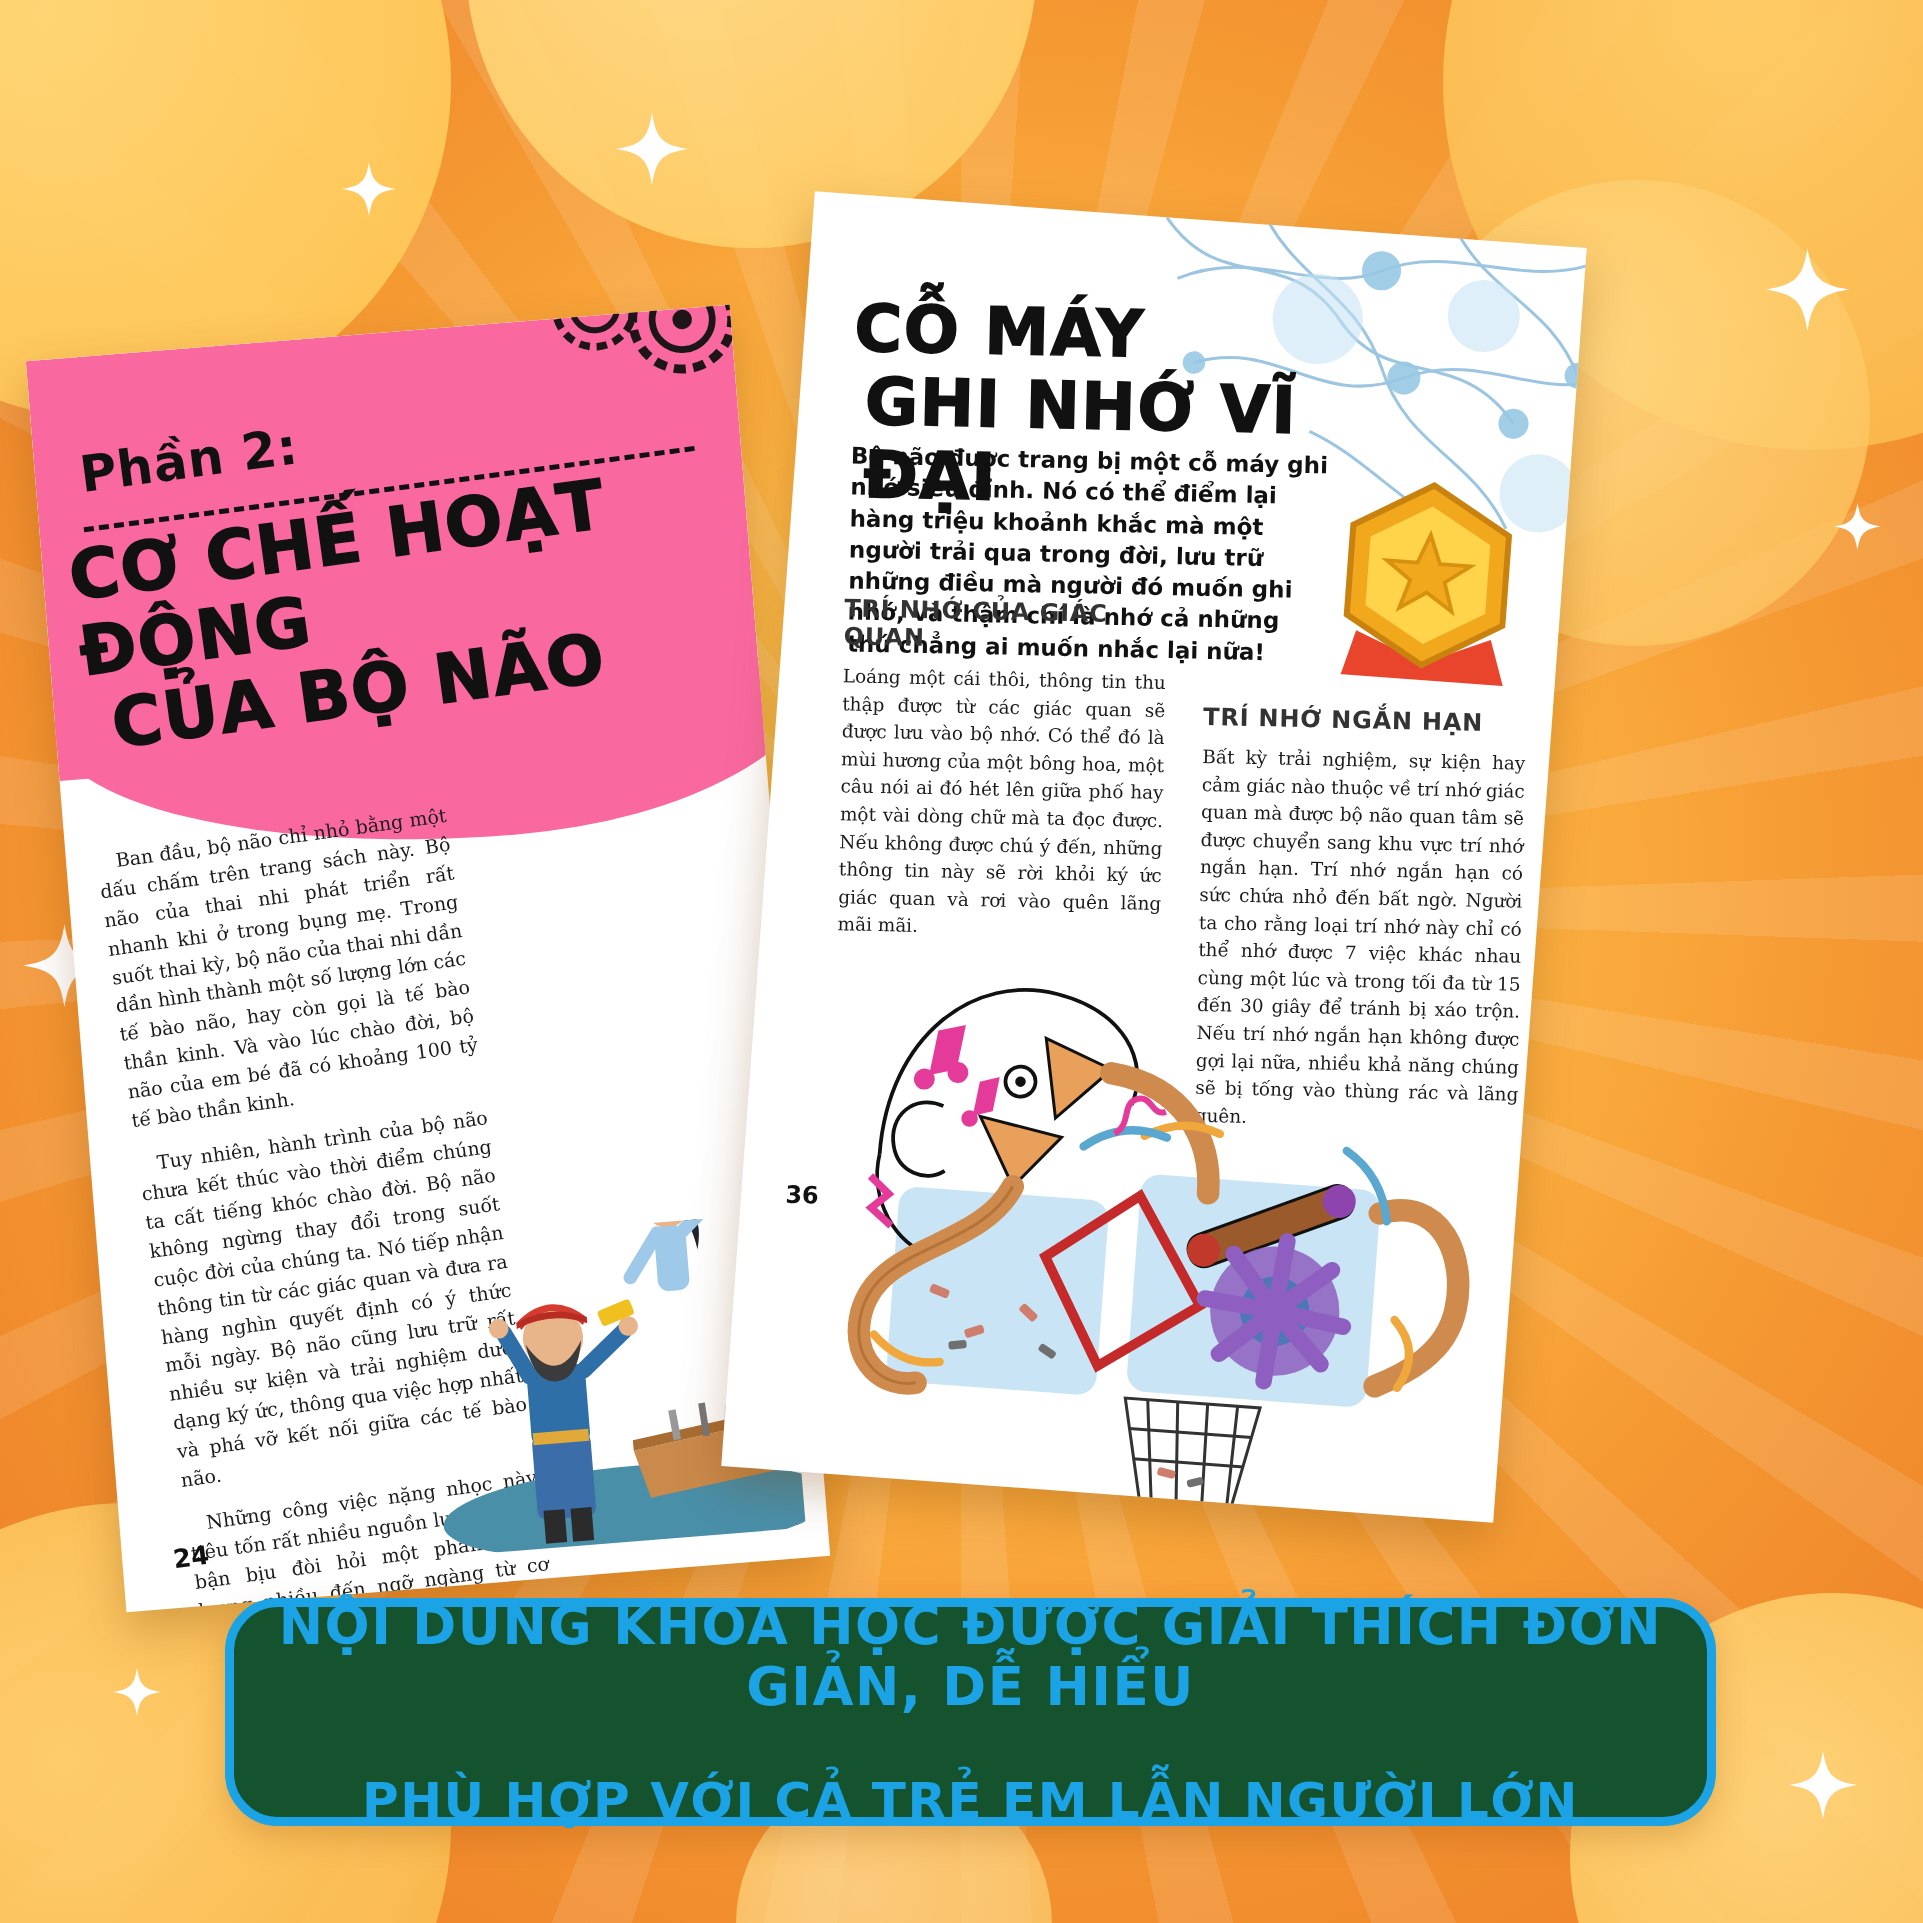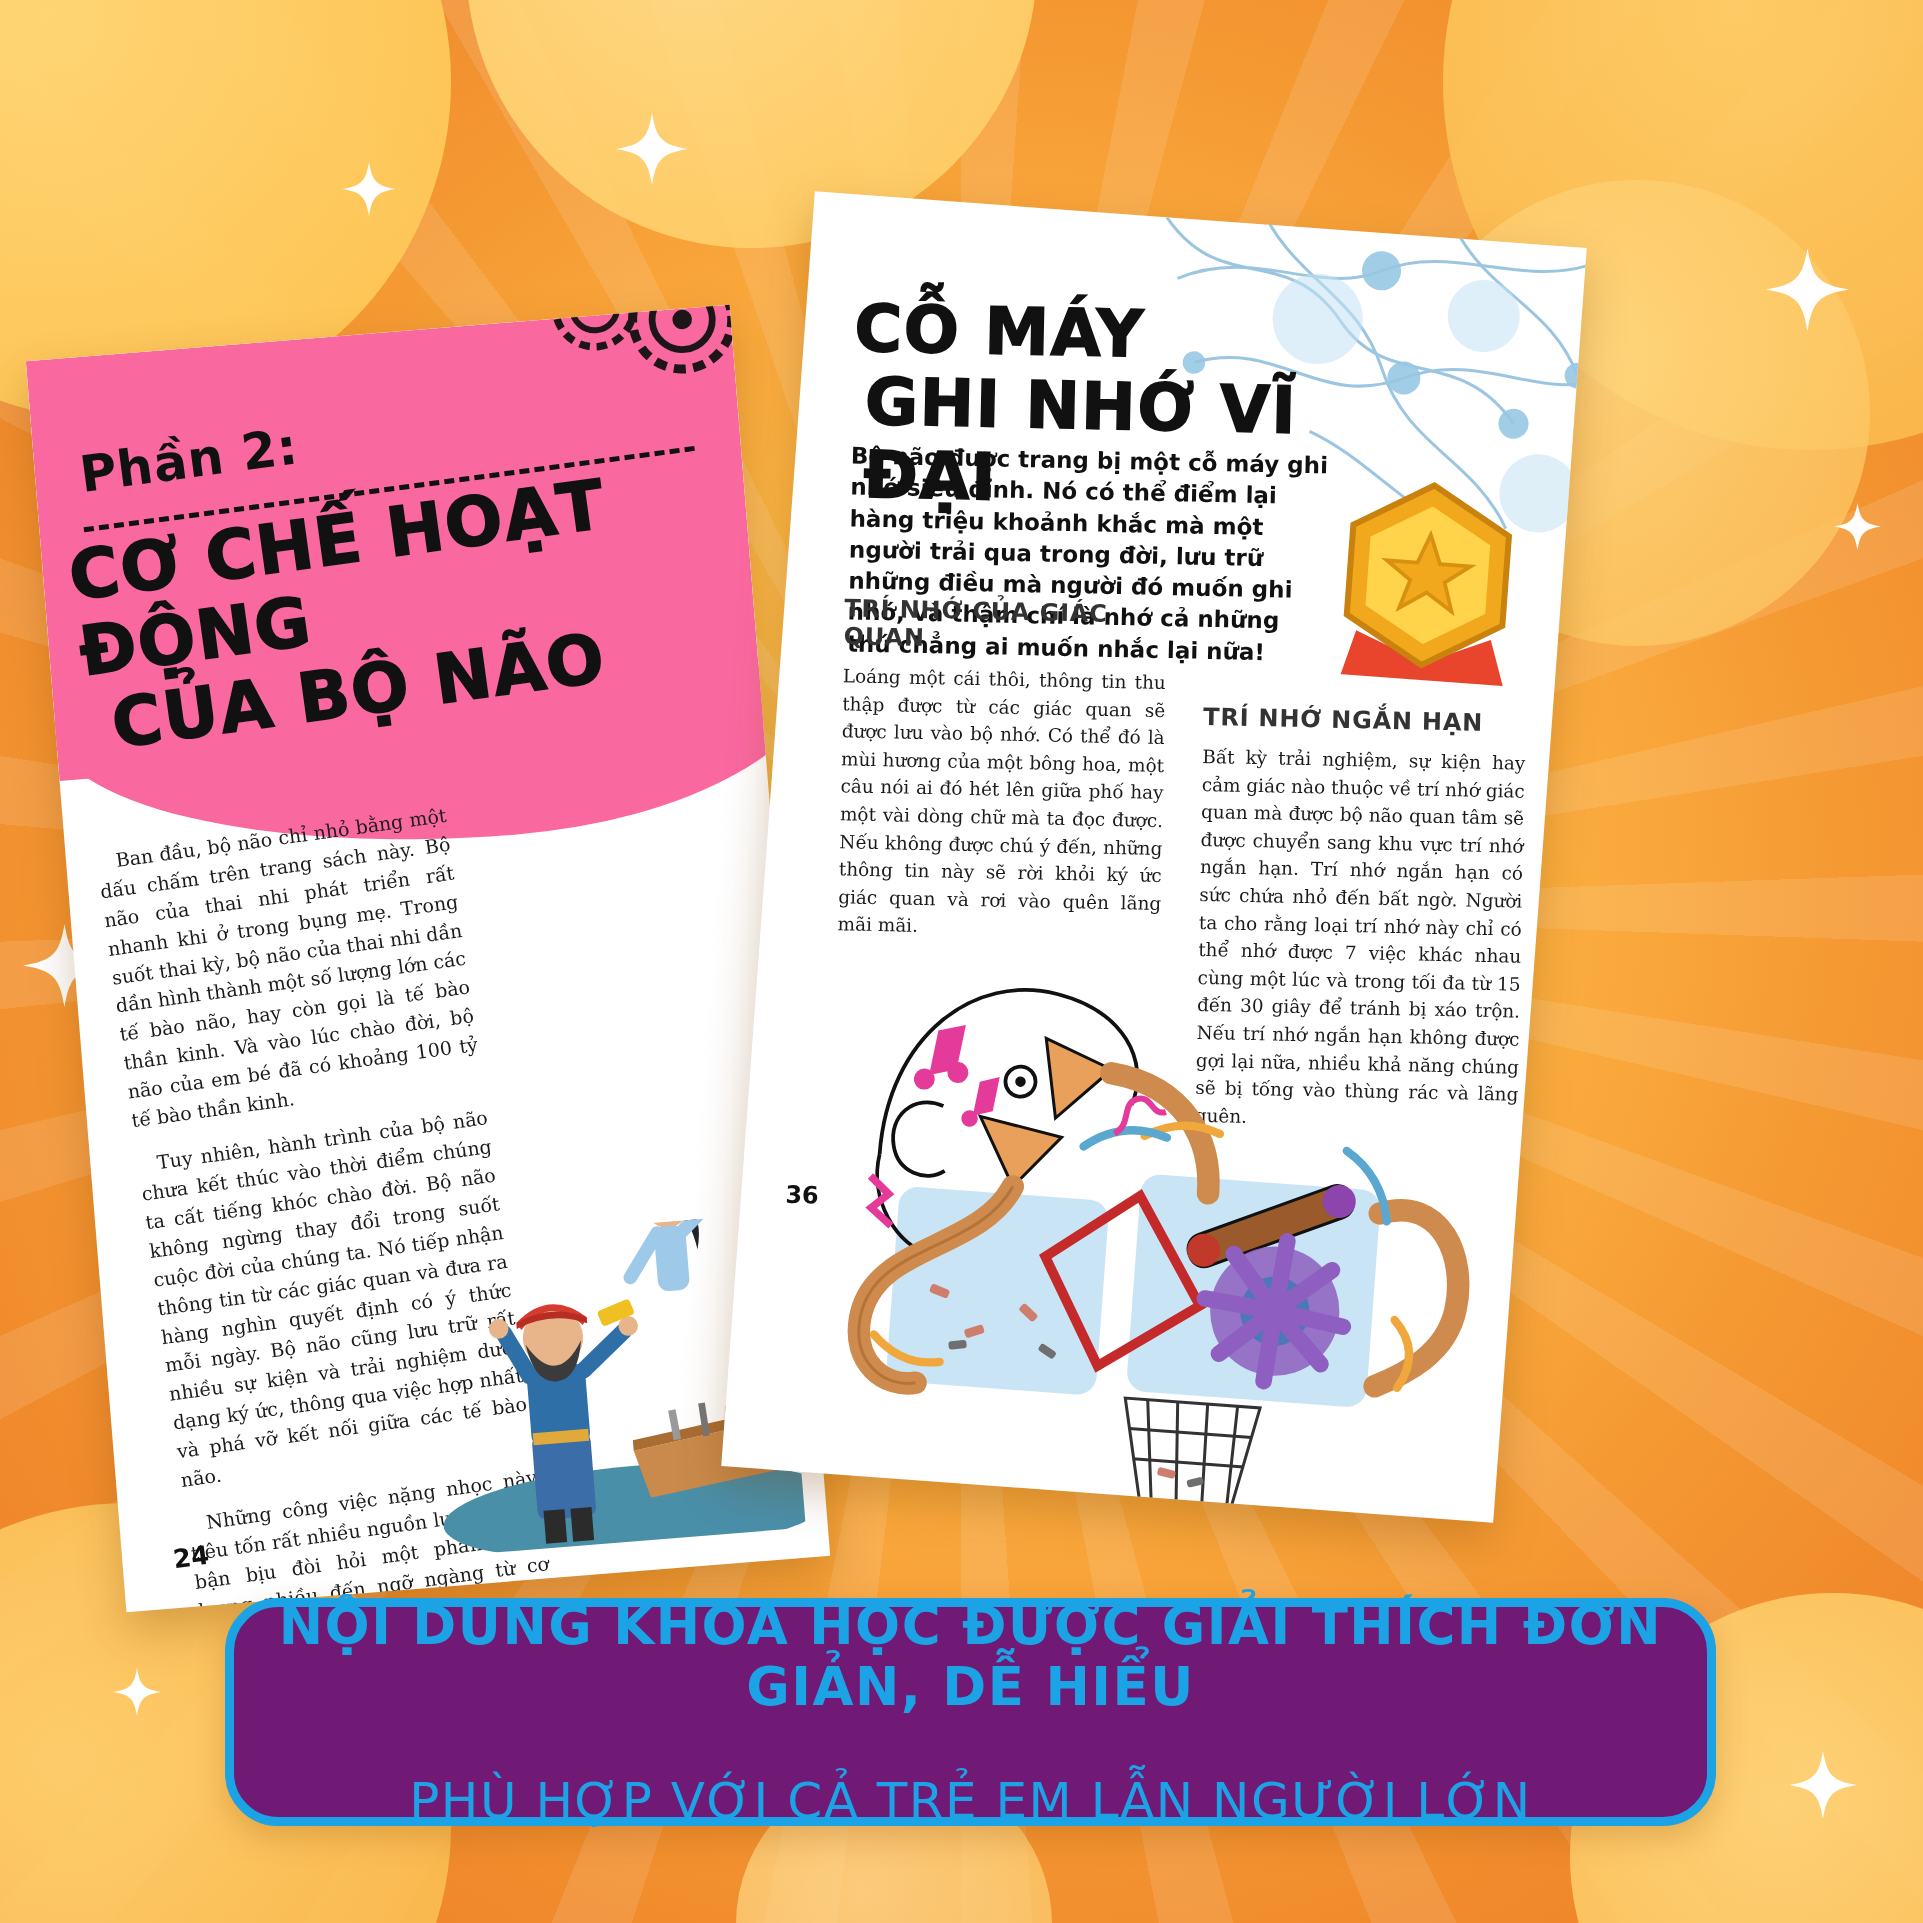--- a/index.html
+++ b/index.html
@@ -71,25 +71,25 @@
   .col-a{position:absolute;left:68px;top:391px;width:323px;transform:rotate(-3deg);}
   .col-b{position:absolute;left:436px;top:473px;width:323px;transform:rotate(-3deg);}
   .col-a .sub-h,.col-b .sub-h{display:block;margin-bottom:12px;}
   .col-txt{font-family:"DejaVu Serif",serif;font-size:18.4px;line-height:1.5;color:#1b1b1b;text-align:justify;}
   .r-pnum{position:absolute;left:44px;bottom:262px;font-weight:bold;font-size:24px;color:#111;transform:rotate(-3deg);}
   .machine{position:absolute;left:45px;bottom:-22.5px;width:751px;height:571px;}
   .medal{position:absolute;right:22.5px;top:218px;width:225px;height:225px;}
 
   
   .banner{position:absolute;left:225px;bottom:98px;width:1473px;height:210px;
-      background:#701a75;border:9px solid #1ba3e6;border-radius:53px;
+      background:#14532d;border:9px solid #1ba3e6;border-radius:53px;
       display:flex;flex-direction:column;align-items:center;justify-content:center;
       box-shadow:0 12px 30px rgba(140,70,0,.22);gap:39px;}
   .banner-l1{font-weight:bold;font-size:53px;color:#1ba3e6;letter-spacing:1.5px;text-align:center;}
-  .banner-l2{font-weight:normal;font-size:50px;color:#1ba3e6;letter-spacing:1.5px;text-align:center;margin-top:16px;}
+  .banner-l2{font-weight:bold;font-size:50px;color:#1ba3e6;letter-spacing:1.5px;text-align:center;margin-top:16px;}
 </style>
 </head>
 <body>
 
 <div class="bg">
   <div class="rays"></div>
   <div class="blob b1"></div>
   <div class="blob b2"></div>
   <div class="blob b3"></div>
   <div class="blob b4"></div>

